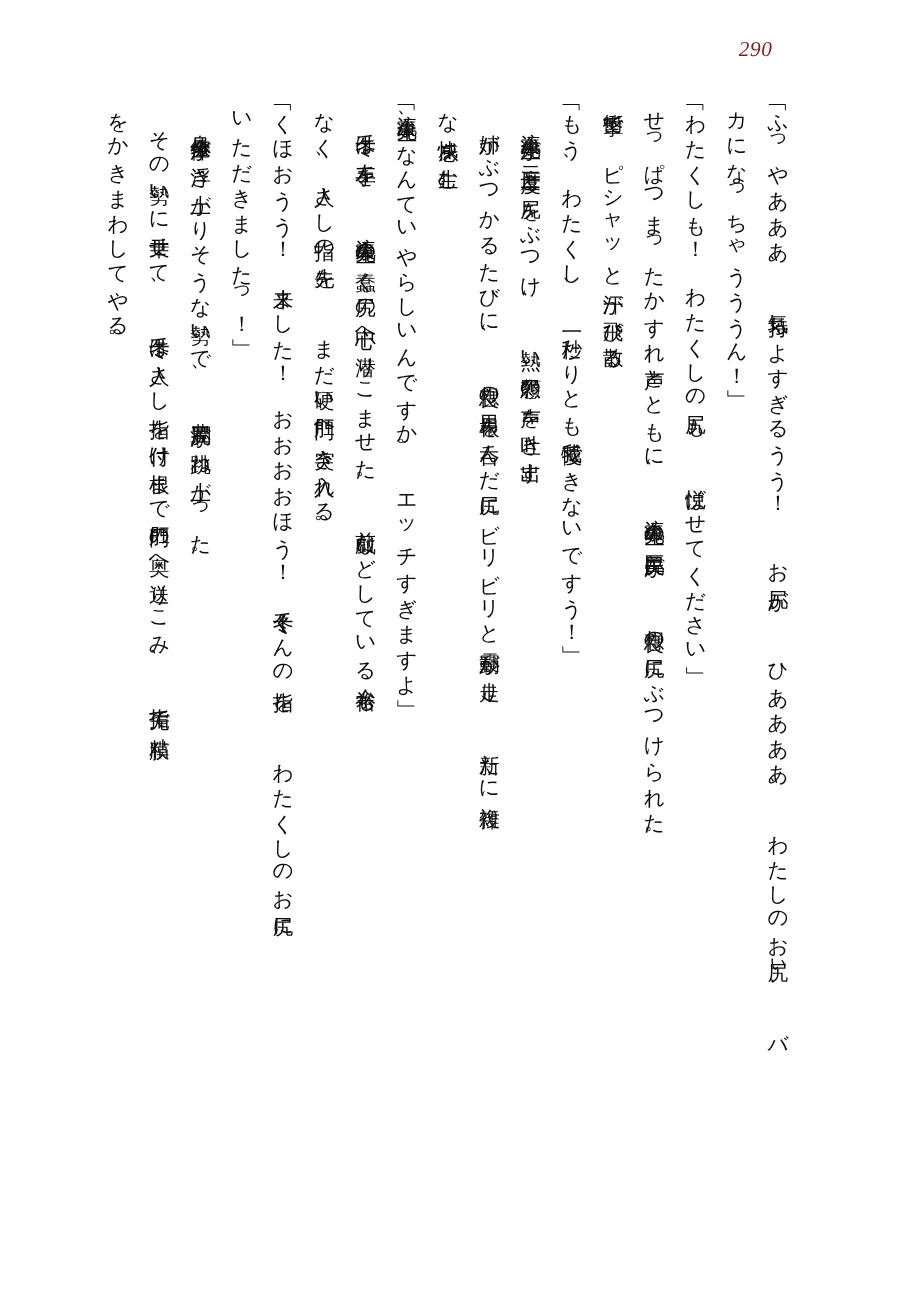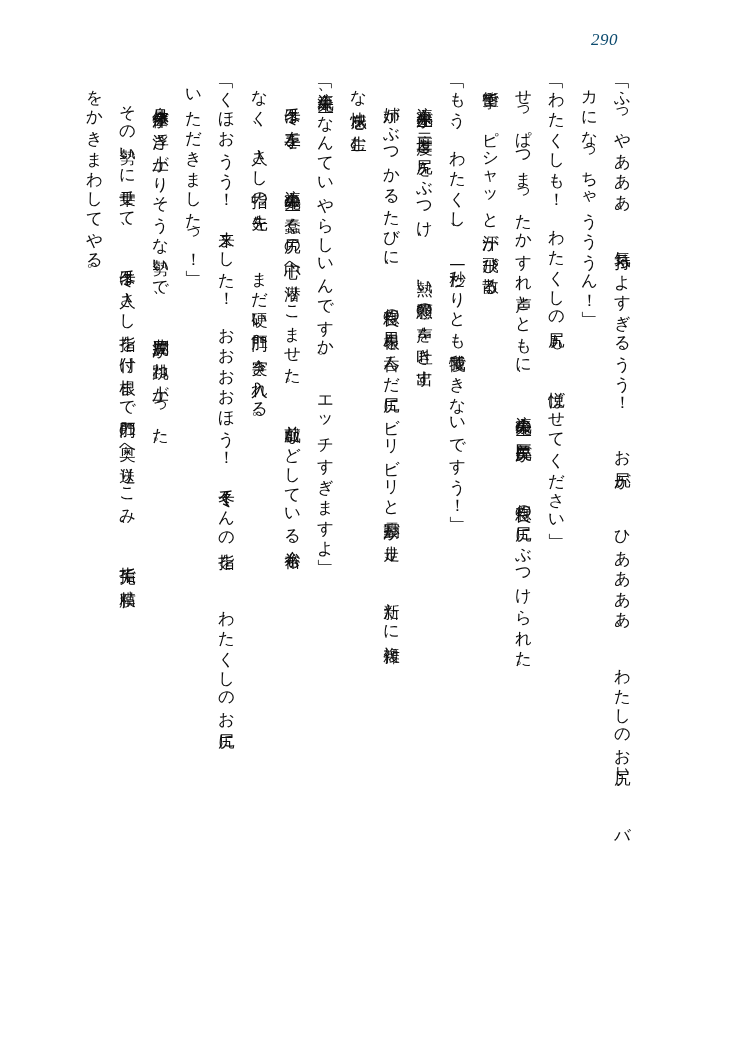--- a/index.html
+++ b/index.html
@@ -21,21 +21,21 @@
     height: 1037px;
     box-sizing: border-box;
   }
   .page-number {
     position: absolute;
     top: 30px;
     right: 118px;
     font-family: "Liberation Serif", "DejaVu Serif", serif;
     font-size: 17px;
     font-style: italic;
-    color: #0c4a6e;
+    color: #7f1d1d;
     letter-spacing: 0.5px;
   }
   .text-body {
     position: absolute;
     top: 78px;
     left: 72px;
     right: 106px;
     height: 890px;
     display: flex;
     flex-direction: row-reverse;

